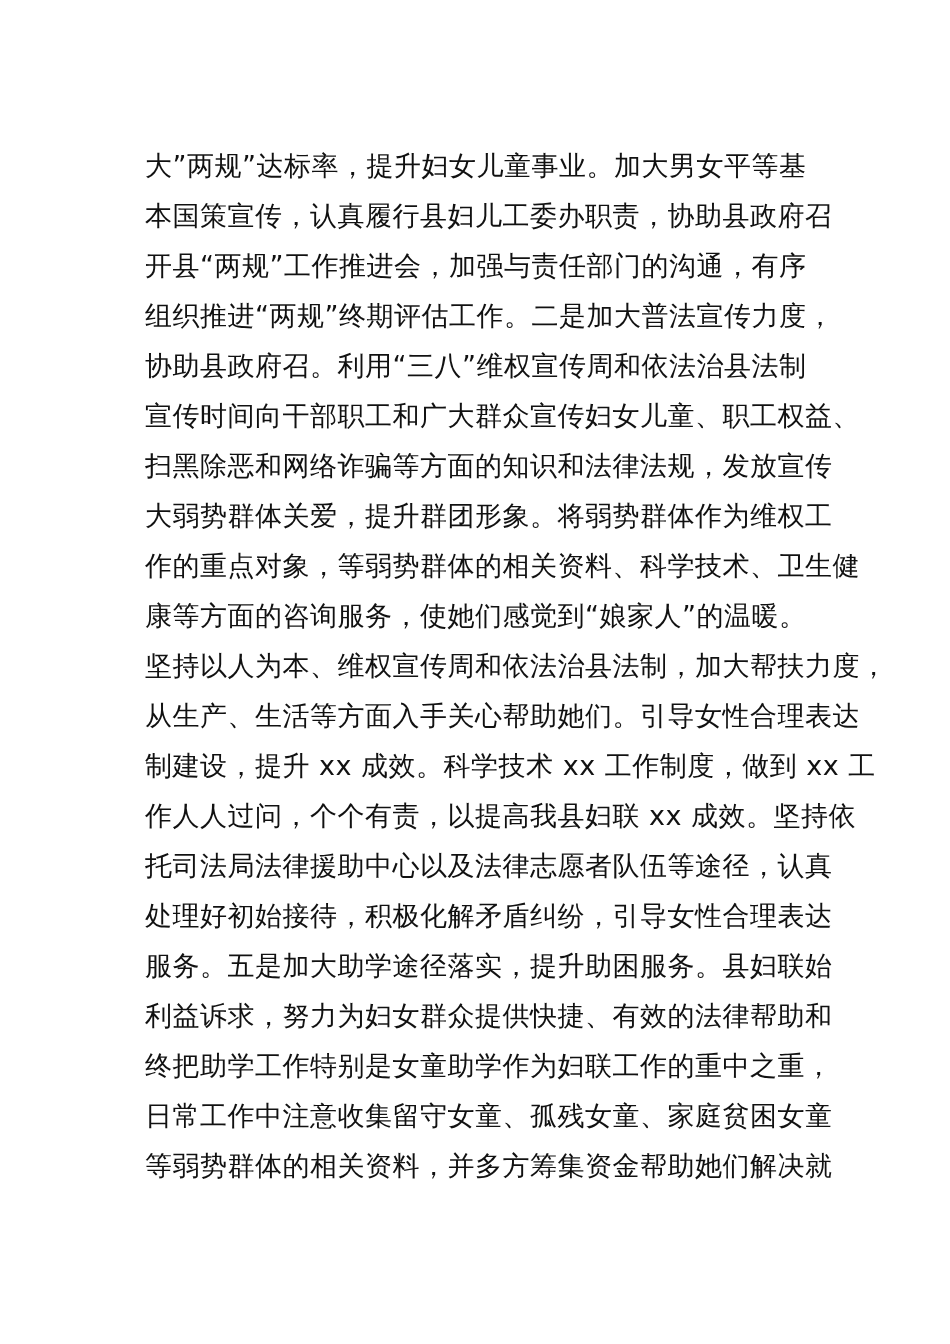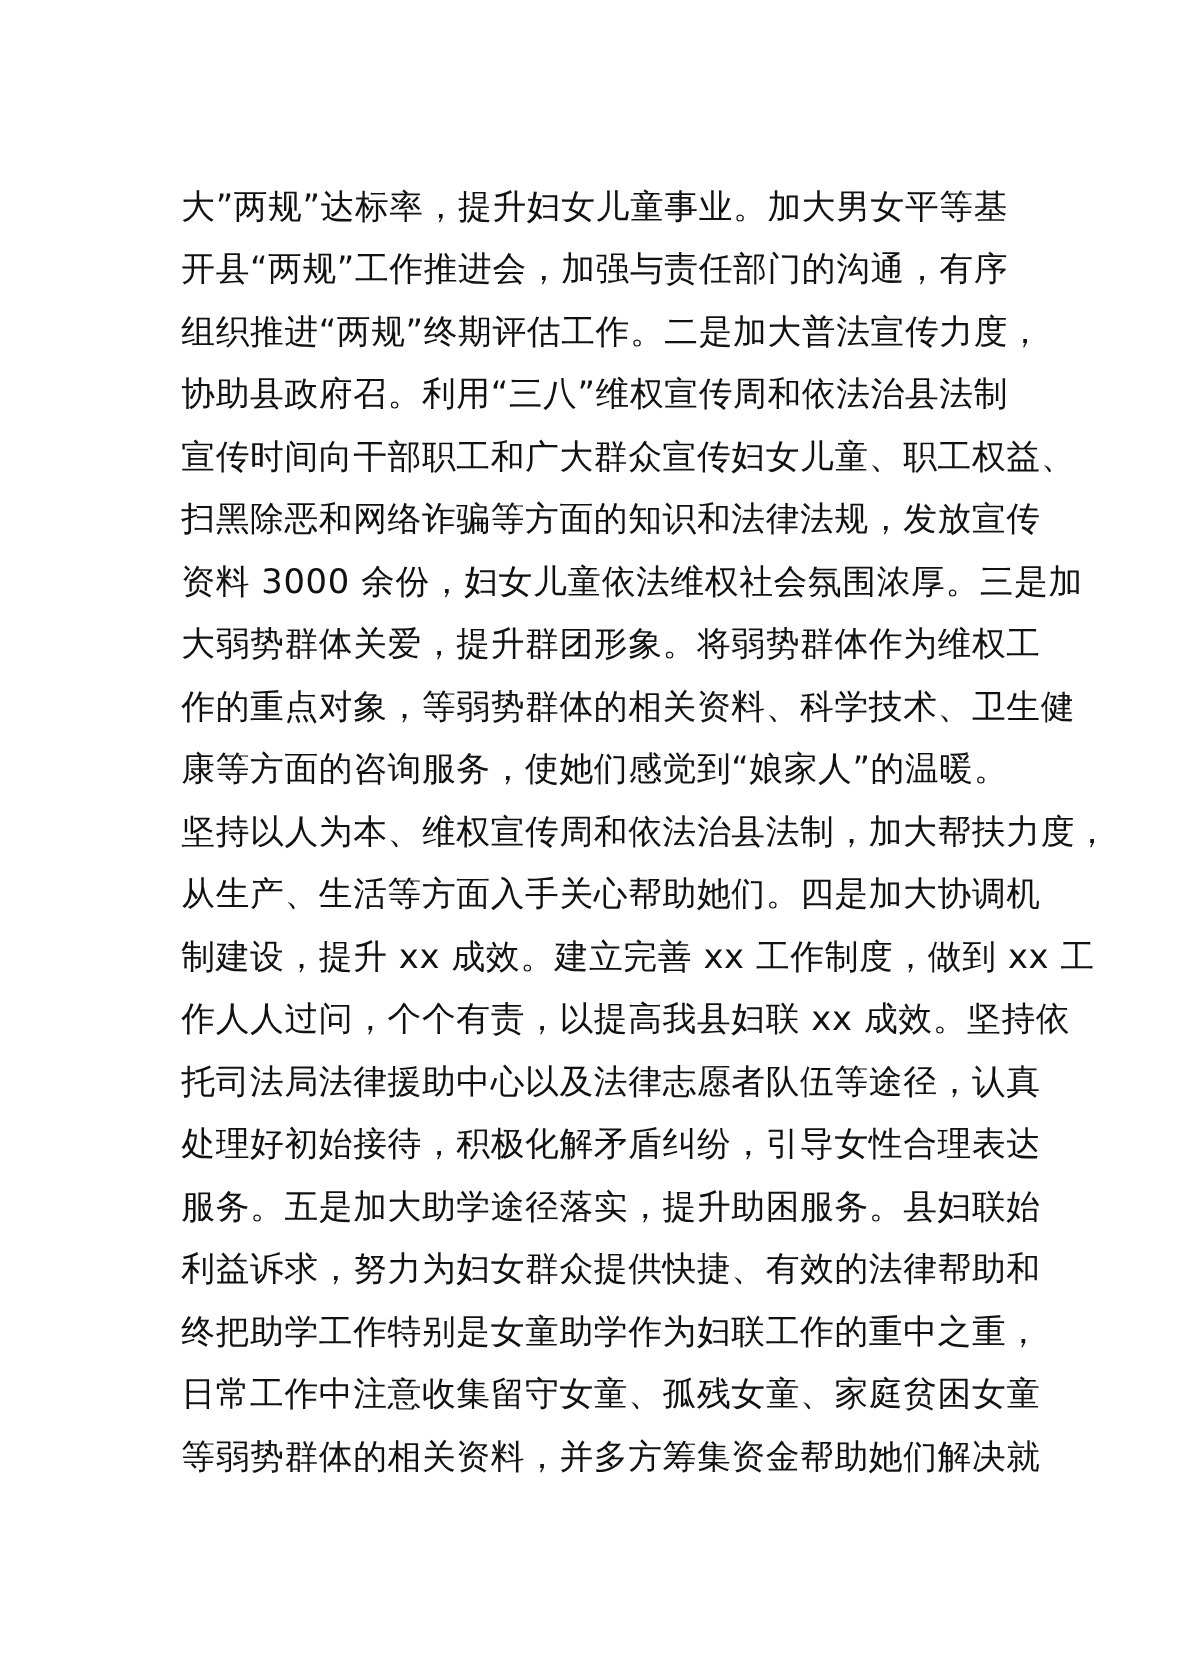--- a/index.html
+++ b/index.html
@@ -38,32 +38,32 @@
     white-space: nowrap;
     letter-spacing: 0.5px;
   }
 </style>
 </head>
 <body>
 
 <div class="page">
   <div class="body-text">
     <span class="line">大”两规”达标率，提升妇女儿童事业。加大男女平等基</span>
+    <span class="line">本国策宣传，认真履行县妇儿工委办职责，协助县政府召</span>
     <span class="line">开县“两规”工作推进会，加强与责任部门的沟通，有序</span>
     <span class="line">组织推进“两规”终期评估工作。二是加大普法宣传力度，</span>
     <span class="line">协助县政府召。利用“三八”维权宣传周和依法治县法制</span>
     <span class="line">宣传时间向干部职工和广大群众宣传妇女儿童、职工权益、</span>
     <span class="line">扫黑除恶和网络诈骗等方面的知识和法律法规，发放宣传</span>
-    <span class="line">资料 3000 余份，妇女儿童依法维权社会氛围浓厚。三是加</span>
     <span class="line">大弱势群体关爱，提升群团形象。将弱势群体作为维权工</span>
     <span class="line">作的重点对象，等弱势群体的相关资料、科学技术、卫生健</span>
     <span class="line">康等方面的咨询服务，使她们感觉到“娘家人”的温暖。</span>
     <span class="line">坚持以人为本、维权宣传周和依法治县法制，加大帮扶力度，</span>
-    <span class="line">从生产、生活等方面入手关心帮助她们。四是加大协调机</span>
-    <span class="line">制建设，提升 xx 成效。建立完善 xx 工作制度，做到 xx 工</span>
+    <span class="line">从生产、生活等方面入手关心帮助她们。引导女性合理表达</span>
+    <span class="line">制建设，提升 xx 成效。科学技术 xx 工作制度，做到 xx 工</span>
     <span class="line">作人人过问，个个有责，以提高我县妇联 xx 成效。坚持依</span>
     <span class="line">托司法局法律援助中心以及法律志愿者队伍等途径，认真</span>
     <span class="line">处理好初始接待，积极化解矛盾纠纷，引导女性合理表达</span>
     <span class="line">服务。五是加大助学途径落实，提升助困服务。县妇联始</span>
     <span class="line">利益诉求，努力为妇女群众提供快捷、有效的法律帮助和</span>
     <span class="line">终把助学工作特别是女童助学作为妇联工作的重中之重，</span>
     <span class="line">日常工作中注意收集留守女童、孤残女童、家庭贫困女童</span>
     <span class="line">等弱势群体的相关资料，并多方筹集资金帮助她们解决就</span>
   </div>
 </div>

